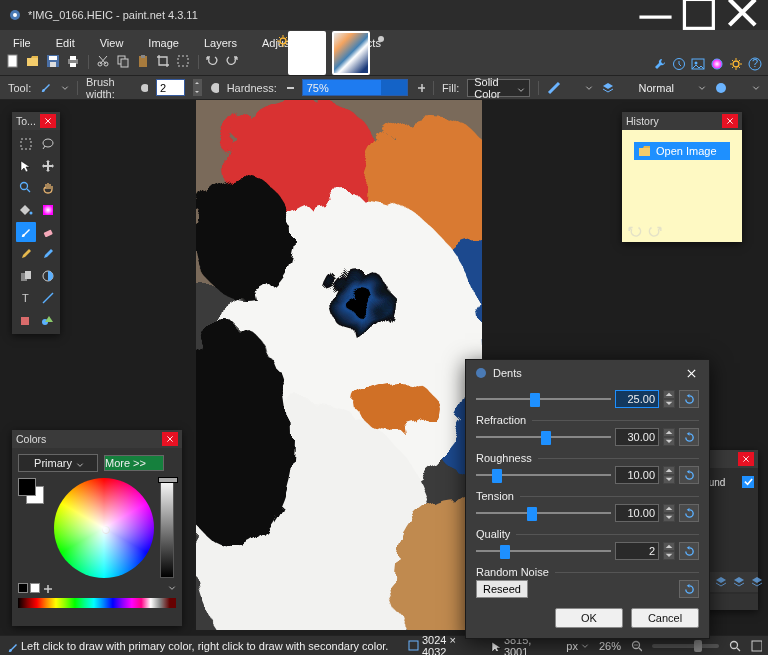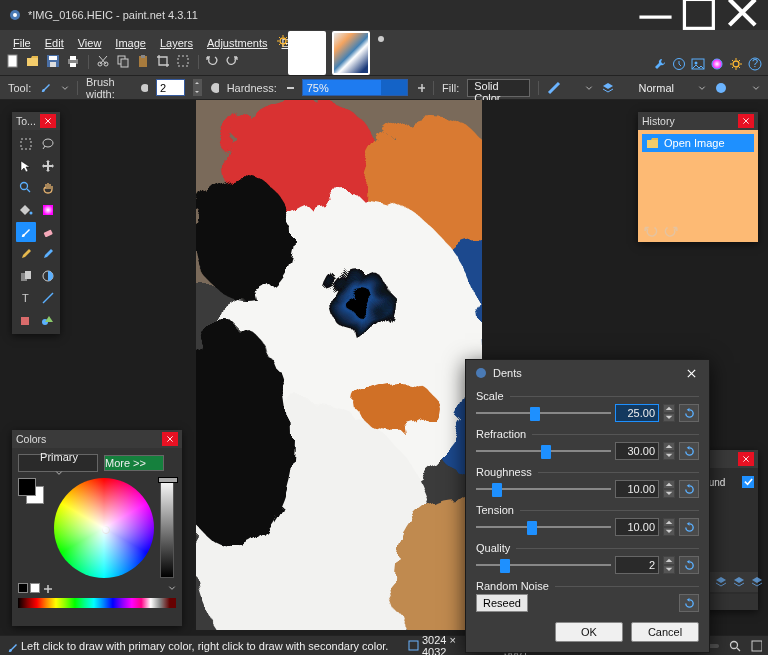--- a/index.html
+++ b/index.html
@@ -12,21 +12,21 @@
   *{box-sizing:border-box;font-family:"Segoe UI",Arial,sans-serif;font-size:11px;color:var(--text);}
   body{margin:0;background:var(--bg);width:768px;height:655px;overflow:hidden;position:relative;}
   
   .titlebar{height:30px;background:var(--bg);display:flex;align-items:center;padding-left:8px;}
   .titlebar .title{flex:0 0 auto;color:#ddd;}
   .titlebar .spacer{flex:1;}
   .titlebar .winbtn{width:45px;height:30px;display:flex;align-items:center;justify-content:center;}
   .gear{width:14px;height:14px;}
   
   .menurow{height:46px;background:var(--menu);display:flex;align-items:flex-start;position:relative;border-bottom:1px solid #222;}
-  .menulist{display:flex;gap:0;padding:4px 6px 0 6px;height:22px;align-items:center;text-decoration:underline;}
+  .menulist{display:flex;gap:11px;padding:4px 6px 0 6px;height:22px;align-items:center;}
   .menulist span{padding:3px 7px;color:#eee;cursor:default;}
   .menugear{position:absolute;left:276px;top:4px;}
   .thumbstrip{position:absolute;left:288px;top:0;height:46px;display:flex;align-items:center;gap:6px;}
   .thumb{width:38px;height:44px;border:2px solid #fff;border-radius:2px;position:relative;overflow:hidden;}
   .thumb.blank{background:#fff;}
   .thumb.img{background:linear-gradient(135deg,#e8e8e8 0%,#f4a460 25%,#4682b4 50%,#fff 60%,#1a3a7a 90%);}
   .righticons{position:absolute;right:6px;top:26px;display:flex;gap:4px;align-items:center;}
   .righticons .ico{width:15px;height:15px;display:flex;align-items:center;justify-content:center;}
   
   .filetoolbar{position:absolute;left:6px;top:24px;display:flex;gap:5px;align-items:center;}
@@ -35,42 +35,42 @@
   
   .optbar{height:24px;background:var(--toolbar);display:flex;align-items:center;gap:8px;padding:0 8px;border-bottom:1px solid #222;}
   .optbar label{color:#ddd;}
   .optbar .numbox{width:36px;height:17px;background:#fff;color:#000;border:1px solid #355a9e;display:flex;align-items:center;padding:0 3px;}
   .optbar .spin{width:12px;height:17px;background:#555;display:flex;flex-direction:column;}
   .optbar .spin div{flex:1;display:flex;align-items:center;justify-content:center;}
   .optbar .spin svg{width:6px;height:4px;}
   .pctbar{width:140px;height:17px;background:#1463c7;color:#fff;padding:0 4px;display:flex;align-items:center;position:relative;border:1px solid #2a5ca8;}
   .pctbar .fill{position:absolute;left:0;top:0;bottom:0;width:75%;background:#1e7bf0;}
   .pctbar span{position:relative;z-index:1;}
-  .combo{height:18px;background:#2a2a2a;border:1px solid #666;display:flex;align-items:center;padding:0 4px 0 6px;gap:4px;flex-direction:column;}
+  .combo{height:18px;background:#2a2a2a;border:1px solid #666;display:flex;align-items:center;padding:0 4px 0 6px;gap:4px;}
   .combo .chev{width:8px;height:8px;}
   .layermode{display:flex;gap:24px;align-items:center;}
   
   .main{position:absolute;left:0;right:0;top:100px;bottom:20px;background:var(--canvas);}
   .canvas{position:absolute;left:196px;top:0;width:286px;height:530px;background:#888;overflow:hidden;}
   .canvas .art{position:absolute;inset:0;}
   
   .floatwin{position:absolute;background:var(--panel);box-shadow:0 2px 8px rgba(0,0,0,0.6);}
   .floatwin .head{height:18px;background:var(--panel-head);display:flex;align-items:center;padding:0 4px;}
   .floatwin .head .t{flex:1;color:#ddd;font-size:10.5px;}
   .floatwin .head .x{width:16px;height:14px;background:var(--close);display:flex;align-items:center;justify-content:center;}
   .floatwin .head .x svg{width:8px;height:8px;}
   
   #toolsWin{left:12px;top:12px;width:48px;}
   .toolgrid{display:grid;grid-template-columns:1fr 1fr;gap:2px;padding:4px;}
   .toolbtn{width:20px;height:20px;display:flex;align-items:center;justify-content:center;border-radius:1px;}
   .toolbtn.sel{background:var(--accent);}
   .toolbtn svg,.ico svg{width:14px;height:14px;}
   
-  #histWin{right:10px;top:12px;width:120px;height:130px;}
-  #histWin .body{padding:4px;height:112px;overflow:hidden;background:#fdba74;}
+  #histWin{right:26px;top:12px;width:120px;height:130px;}
+  #histWin .body{padding:12px;height:112px;overflow:hidden;background:#fef9c3;}
   .histrow{display:flex;align-items:center;gap:4px;padding:2px 4px;background:var(--accent);color:#fff;}
   .histrow span{color:#fff;}
   .histbtns{position:absolute;bottom:4px;left:6px;display:flex;gap:6px;}
   .histbtns svg{width:14px;height:14px;opacity:0.5;}
   
   #layersWin{right:10px;top:350px;width:120px;height:160px;}
   #layersWin .body{background:#2e2e2e;height:126px;position:relative;}
   .layerrow{display:flex;align-items:center;gap:4px;padding:3px 4px;background:#2e2e2e;}
   .layerrow .thumb2{width:26px;height:22px;background:linear-gradient(135deg,#e8e8e8 0%,#f4a460 30%,#4682b4 60%,#fff 70%,#1a3a7a 100%);border:1px solid #888;}
   .layerrow .chk{width:12px;height:12px;background:var(--accent);display:flex;align-items:center;justify-content:center;}
@@ -718,24 +718,20 @@
         </div>
       <div class="xb">
           <svg viewBox="0 0 12 12" width="11" height="11">
             <use href="#i-x"></use>
           </svg>
         </div>
     </div>
     <div class="dlgbody">
       <div id="dentsParams">
           <div class="param">
-            <div class="plabel">
-              <span>Scale</span>
-              <div class="line"></div>
-            </div>
             <div class="prow">
               <div class="slider">
                 <div class="track"></div>
                 <div class="sthumb" style="left:40%"></div>
               </div>
               <div class="valbox hl">25.00</div>
               <div class="spinv">
                 <div>
                   <svg viewBox="0 0 6 4">
                     <use href="#i-up"></use>

